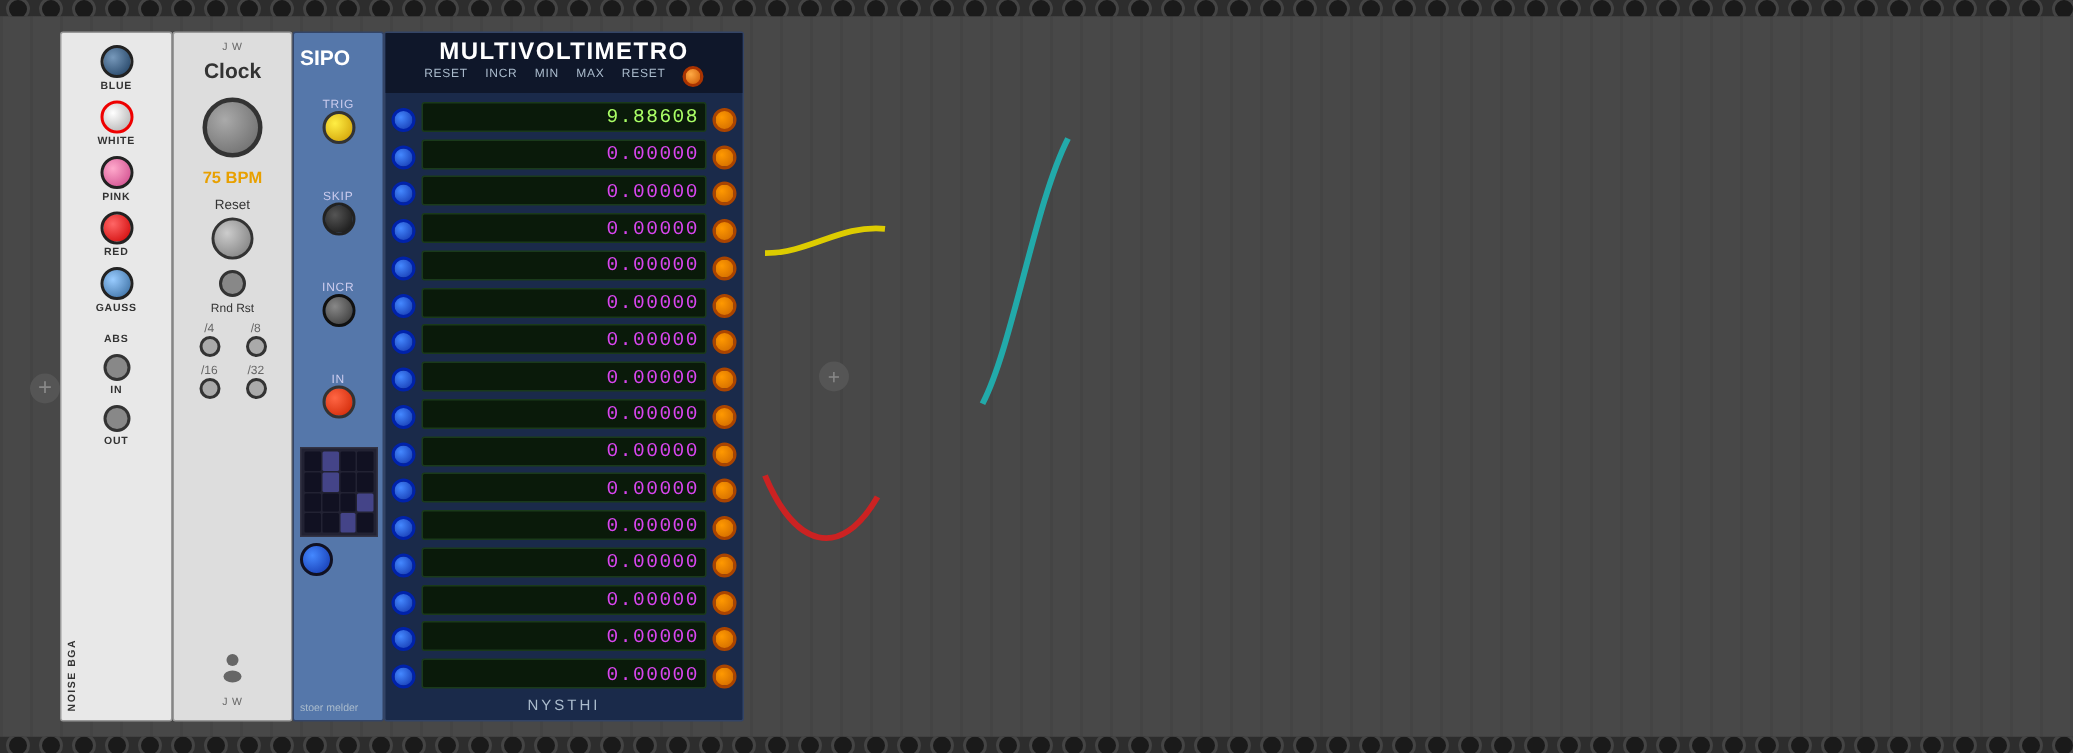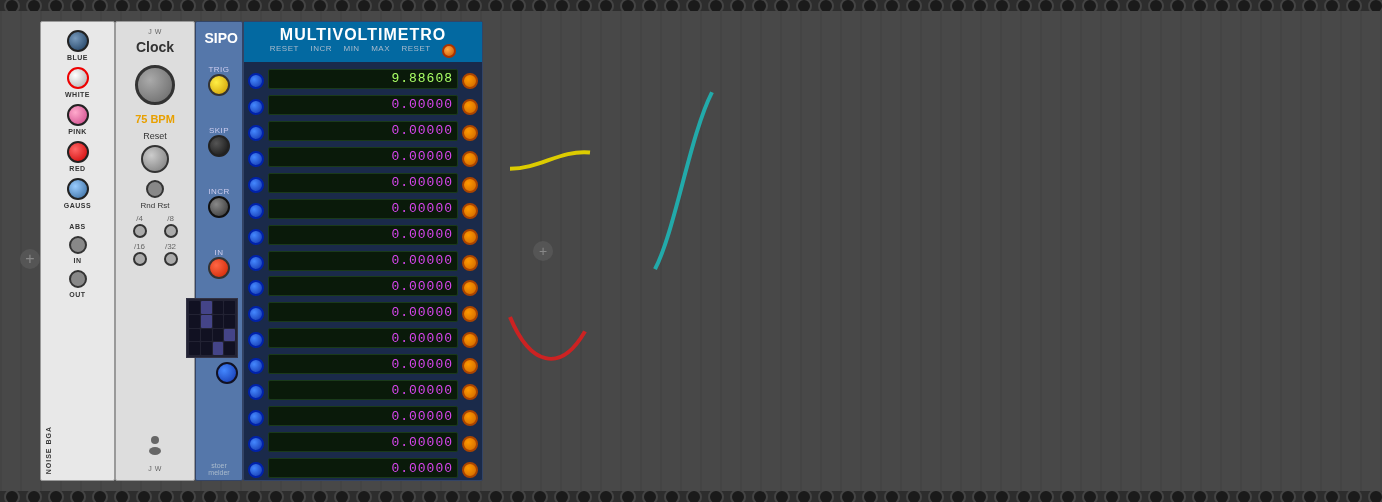--- a/index.html
+++ b/index.html
@@ -205,29 +205,29 @@
     .divider-jack {
       width: 14px;
       height: 14px;
       border-radius: 50%;
       border: 2px solid #333;
       background: #aaa;
     }
 
     
     .module-sipo {
-      width: 48px;
+      width: 61px;
       height: 460px;
       background: #5577aa;
       border: 1px solid #334466;
       border-radius: 2px;
       position: relative;
       display: flex;
       flex-direction: column;
-      align-items: flex-end;
+      align-items: flex-start;
       padding: 4px;
     }
 
     .sipo-title {
       font-size: 14px;
       font-weight: bold;
       color: white;
       text-align: center;
       margin: 4px 0;
     }
@@ -322,21 +322,21 @@
       background: #1a2a4a;
       border: 1px solid #334466;
       border-radius: 2px;
       position: relative;
       display: flex;
       flex-direction: column;
       padding: 0;
     }
 
     .multi-header {
-      background: #0369a1;
+      background: #0f172a;
       padding: 4px 20px;
       text-align: center;
     }
 
     .multi-title {
       font-size: 16px;
       font-weight: bold;
       color: white;
       letter-spacing: 1px;
     }
@@ -779,20 +779,21 @@
             <div class="multi-display">0.00000</div>
             <div class="multi-jack-right"></div>
           </div>
           <div class="multi-row">
             <div class="multi-jack-left"></div>
             <div class="multi-display">0.00000</div>
             <div class="multi-jack-right"></div>
           </div>
         </div>
 
+        <div class="multi-footer">NYSTHI</div>
       </div>
 
     </div>
 
     <svg class="wires-svg" viewBox="0 0 1382 502" preserveAspectRatio="none">
 
       <path d="M 510,165 C 540,165 560,145 590,148" class="cable-yellow"></path>
 
       <path d="M 510,320 C 530,370 560,380 585,335" class="cable-red"></path>
 

